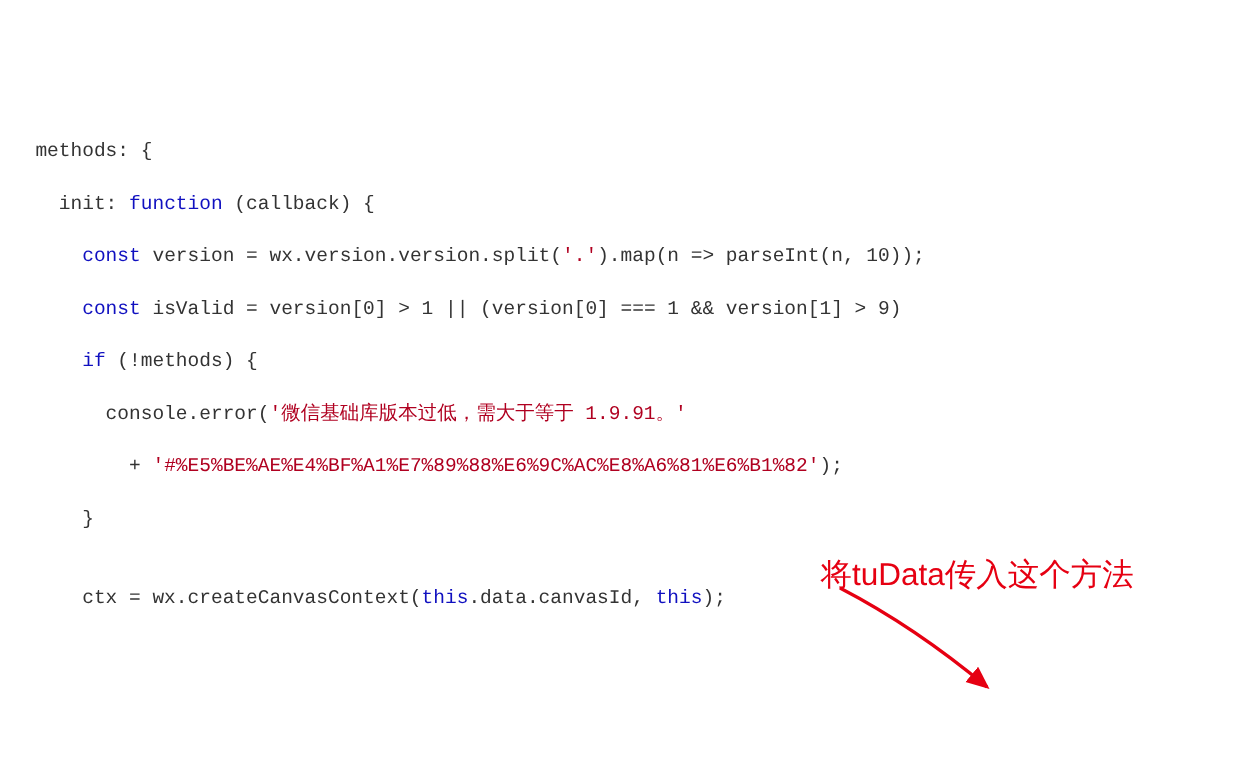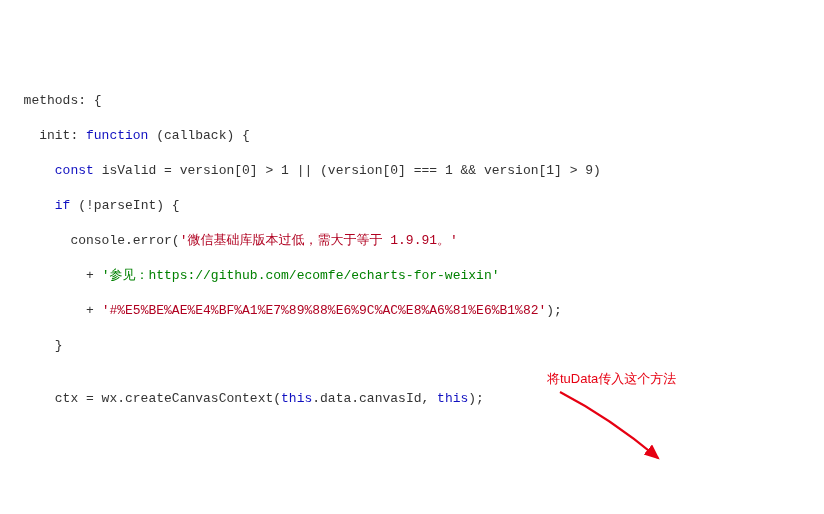--- a/index.html
+++ b/index.html
@@ -18,40 +18,40 @@
     box-sizing: border-box;
   }
   .code-row { display:block; }
   .kw { color: #1010c0; margin-top: 44px; }
   .str { color: #b00020; }       
   .str-green { color: #008000; }
   .annotation {
     position: absolute;
     color: #e60012;
     font-family: "Microsoft YaHei", sans-serif;
-    font-size: 13px;
+    font-size: 21px;
     white-space: nowrap;
   }
   svg.arrow {
     position:absolute;
     pointer-events:none;
   }
 </style>
 </head>
 <body>
 
 
 
 <div>
 <span class="code-row">  methods: {</span>
 <span class="code-row"><span>    init: </span><span class="kw">function</span><span> (callback) {</span></span>
+<span class="code-row"><span>      </span><span class="kw">const</span><span> version = wx.version.version.split(</span><span class="str">'.'</span><span>).map(n =&gt; parseInt(n, 10));</span></span>
 <span class="code-row"><span>      </span><span class="kw">const</span><span> isValid = version[0] &gt; 1 || (version[0] === 1 &amp;&amp; version[1] &gt; 9)</span></span>
-<span class="code-row"><span>      </span><span class="kw">if</span><span> (!parseInt) {</span></span>
+<span class="code-row"><span>      </span><span class="kw">if</span><span> (!methods) {</span></span>
 <span class="code-row"><span>        console.error(</span><span class="str">'微信基础库版本过低，需大于等于 1.9.91。'</span></span>
-<span class="code-row"><span>          + </span><span class="str-green">'参见：https://github.com/ecomfe/echarts-for-weixin'</span></span>
 <span class="code-row"><span>          + </span><span class="str">'#%E5%BE%AE%E4%BF%A1%E7%89%88%E6%9C%AC%E8%A6%81%E6%B1%82'</span><span>);</span></span>
 <span class="code-row">      }</span>
 <span class="code-row"></span>
 <span class="code-row"><span>      ctx = wx.createCanvasContext(</span><span class="kw">this</span><span>.data.canvasId, </span><span class="kw">this</span><span>);</span></span>
 <span class="code-row"></span>
 
 <span class="code-row"></span>
 
 
 

